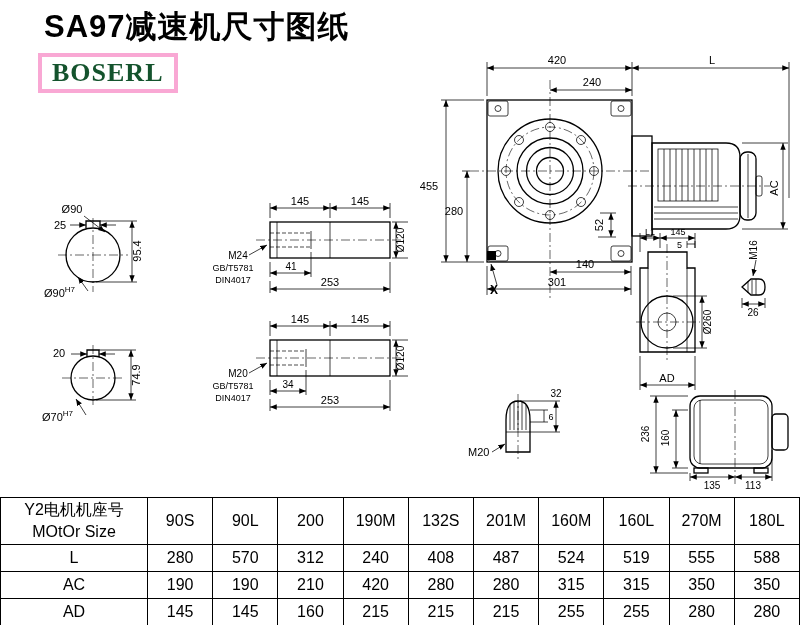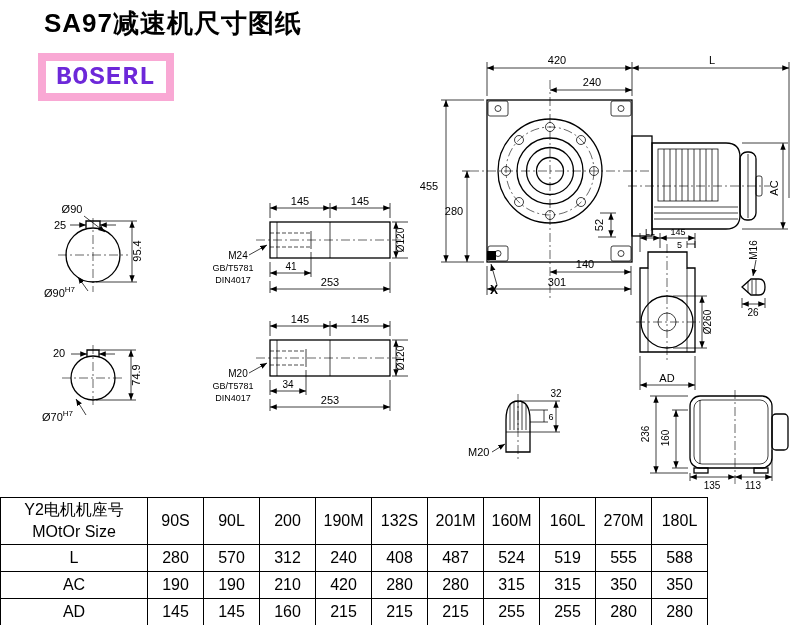--- a/index.html
+++ b/index.html
@@ -1,30 +1,30 @@
 <!DOCTYPE html>
 <html><head>
 <meta charset="utf-8">
 <style>
   html,body{margin:0;padding:0;background:#fff;}
   .page{position:relative;width:800px;height:625px;background:#fff;overflow:hidden;
         font-family:"Liberation Sans",sans-serif;}
-  .title{position:absolute;left:44px;top:6px;font-size:26px;font-weight:bold;color:#000;
+  .title{position:absolute;left:44px;top:6px;font-size:31px;font-weight:bold;color:#000;
          letter-spacing:1px;white-space:nowrap;}
-  .logo{position:absolute;left:38px;top:53px;border:8px solid #f9a8d4;background:#fff;
-        padding:0 10px;height:32px;line-height:32px;font-family:Liberation Mono, monospace;
-        font-size:26px;font-weight:bold;color:#6d28d9;letter-spacing:1px;}
+  .logo{position:absolute;left:38px;top:53px;border:4px solid #f9a8d4;background:#fff;
+        padding:0 10px;height:32px;line-height:32px;font-family:Liberation Serif, serif;
+        font-size:26px;font-weight:bold;color:#14532d;letter-spacing:1px;}
   .drawing{position:absolute;left:0;top:0;}
   svg text{font-family:"Liberation Sans",sans-serif;fill:#000;font-size:11px;}
   .t8{font-size:8px;} .t9{font-size:9px;} .t10{font-size:10px;} .t12{font-size:12px;font-weight:bold;}
   .ln{fill:none;stroke:#000;stroke-width:1.3;}
   .tn{fill:none;stroke:#000;stroke-width:0.75;}
   .cl{fill:none;stroke:#000;stroke-width:0.6;stroke-dasharray:9 3 2 3;}
   .hd{fill:none;stroke:#000;stroke-width:0.7;stroke-dasharray:4 2;}
-  .size-table{position:absolute;left:0;top:497px;width:708px;border-collapse:collapse;
+  .size-table{position:absolute;left:0;top:497px;width:800px;border-collapse:collapse;
               table-layout:fixed;background:#fff;}
   .size-table th,.size-table td{border:1.5px solid #000;text-align:center;vertical-align:middle;
               color:#000;padding:0;font-weight:400;}
   .size-table thead th{height:46px;font-size:16px;}
   .size-table tbody td{height:26px;font-size:16px;}
   th.corner{width:146px;font-size:15px;line-height:1.35;}
 </style>
 </head>
 <body>
 

